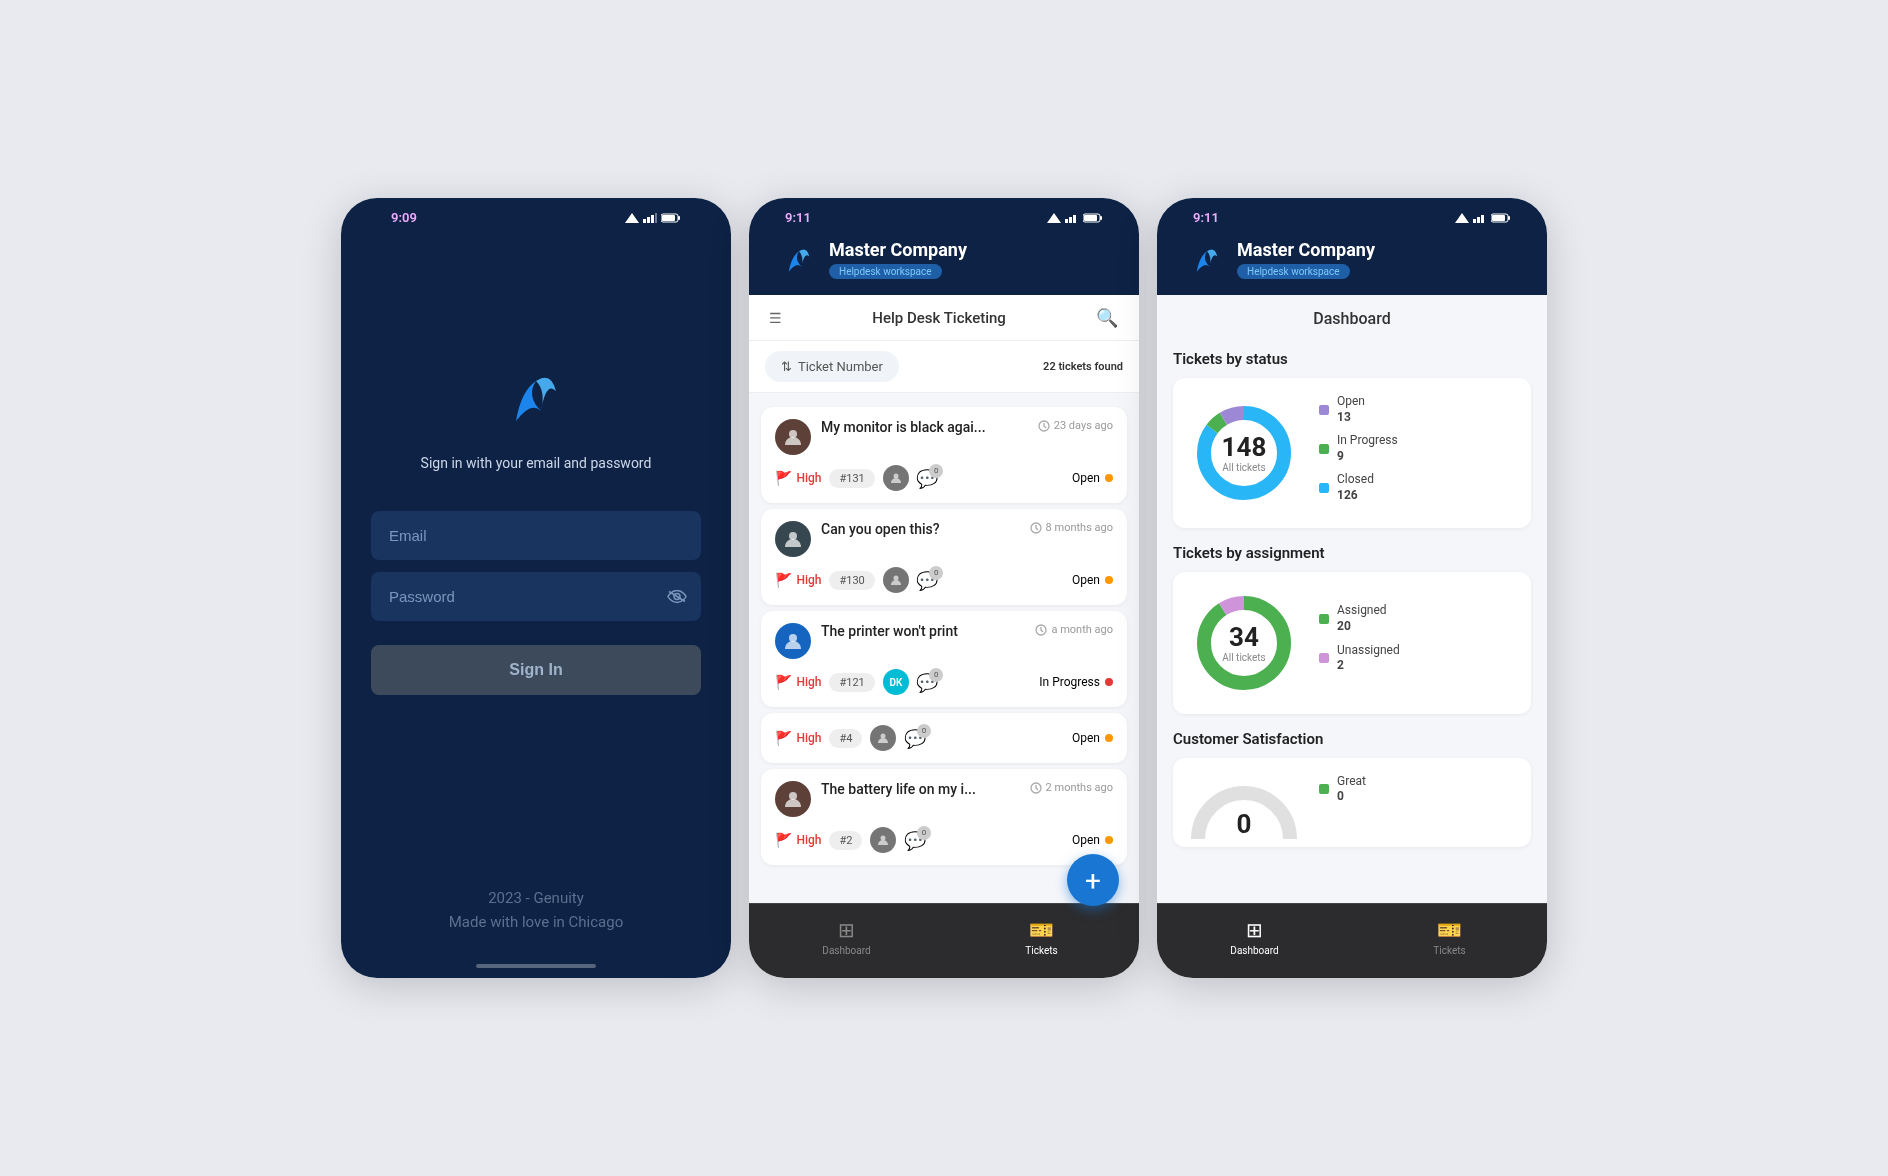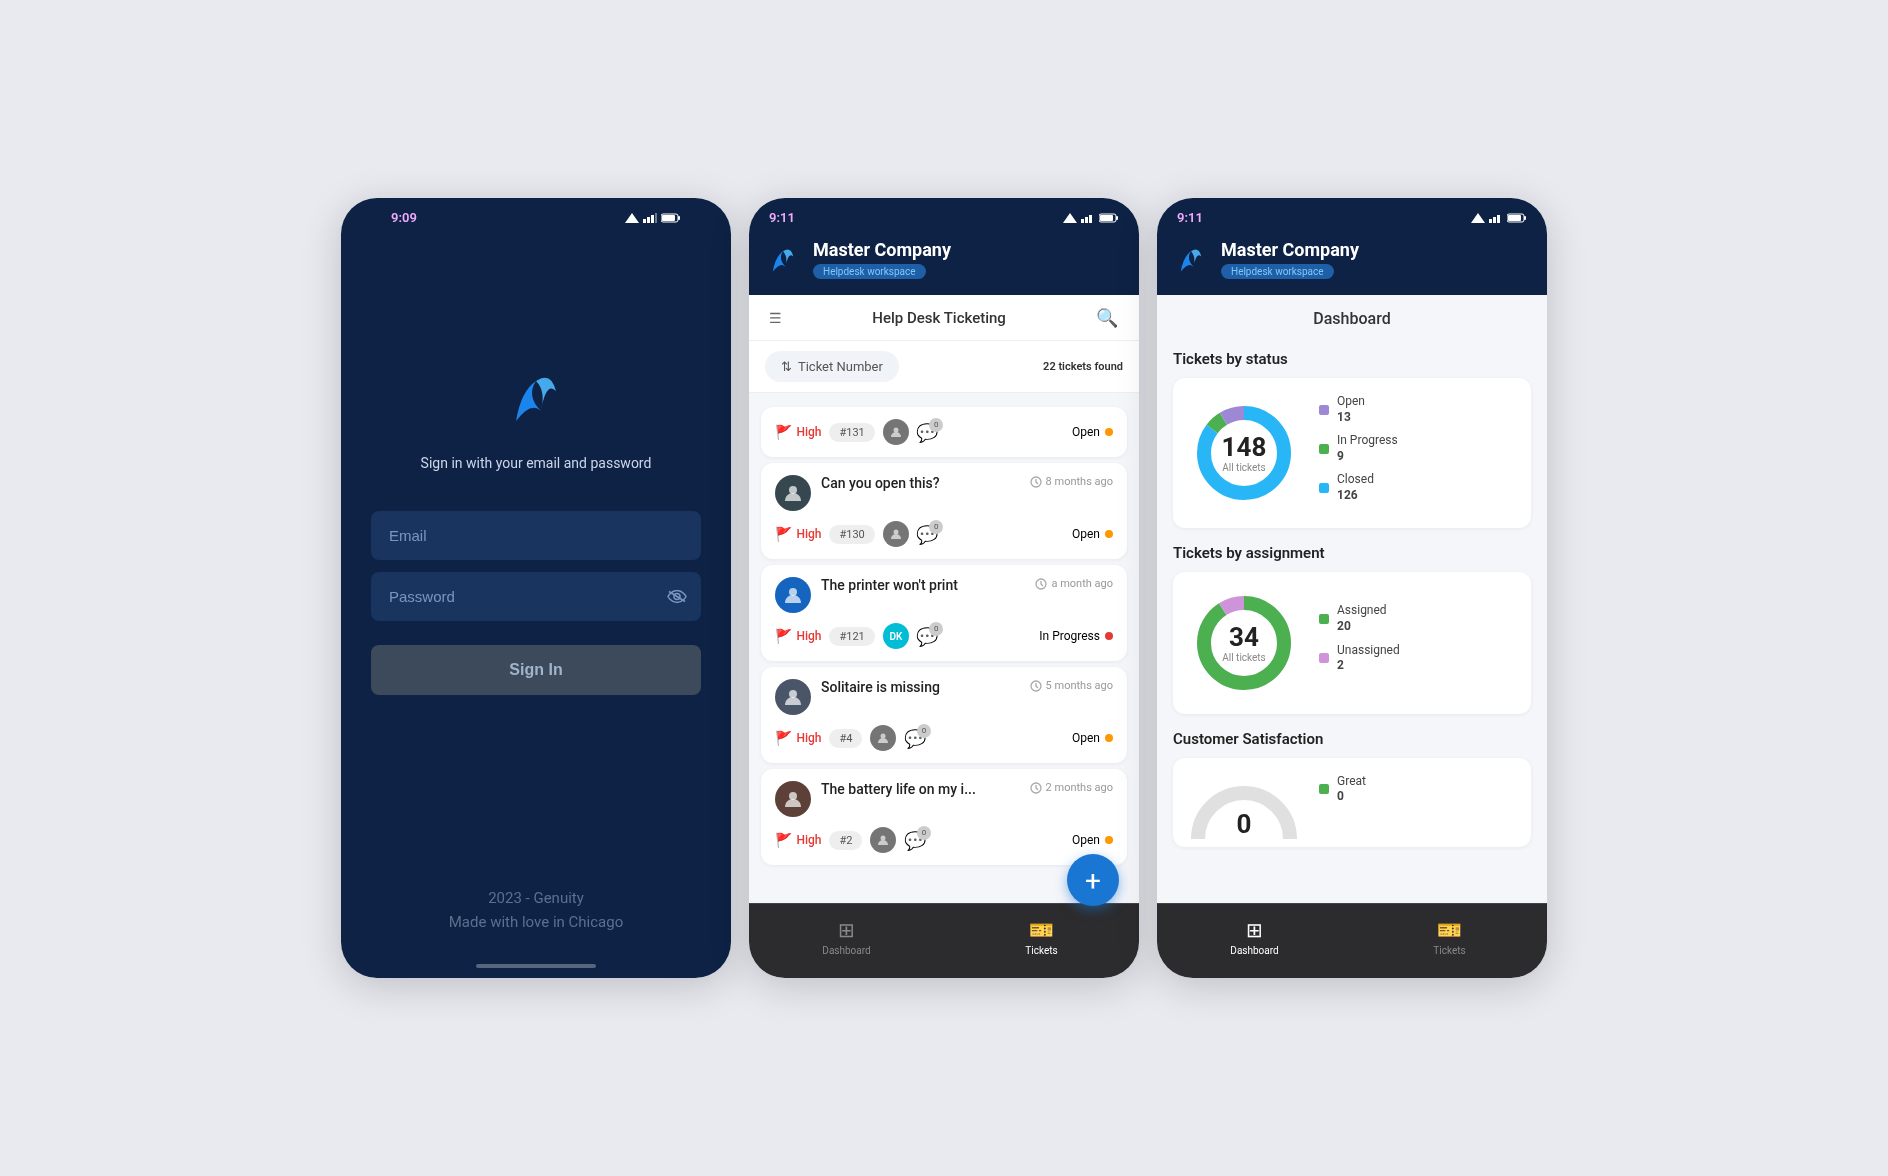--- a/index.html
+++ b/index.html
@@ -143,21 +143,21 @@
     
     .tickets-screen {
       flex: 1;
       display: flex;
       flex-direction: column;
       background: #f5f6fa;
     }
 
     .app-header {
       background: #0d2244;
-      padding: 0 0 12px;
+      padding: 0 16px 12px;
     }
 
     .app-header .status-bar {
       padding: 12px 20px 6px;
     }
 
     .header-content {
       display: flex;
       align-items: center;
       padding: 8px 16px 4px;
@@ -624,20 +624,38 @@
         <span>⇅</span>
         <span>Ticket Number</span>
       </div>
       <span class="tickets-count">
         <strong>22 tickets found</strong>
       </span>
     </div>
 
     <div class="tickets-list" id="tickets-list">
     <div class="ticket-card ticket-card-relative">
+    <div class="ticket-top">
+      <div class="ticket-avatar" style="background:#5d4037">
+        <svg width="20" height="20" viewBox="0 0 20 20" fill="rgba(255,255,255,0.7)">
+          <circle cx="10" cy="7" r="4"></circle>
+          <path d="M2 18c0-5 3.6-8 8-8s8 3 8 8"></path>
+        </svg>
+      </div>
+      <div class="ticket-title-row">
+        <span class="ticket-title">My monitor is black agai...</span>
+        <span class="ticket-time">
+          <svg width="12" height="12" viewBox="0 0 12 12" fill="none" stroke="#aaa" stroke-width="1.3">
+                  <circle cx="6" cy="6" r="5"></circle>
+                  <path d="M6 3v3l2 2"></path>
+                </svg>
+          23 days ago
+        </span>
+      </div>
+    </div>
     <div class="ticket-meta">
       <div class="priority-flag">
         <span class="flag-icon">🚩</span>
         <span>High</span>
       </div>
       <span class="ticket-badge">#131</span>
       <div class="avatar-sm av-gray">
               <svg width="12" height="12" viewBox="0 0 12 12" fill="#ccc">
                 <circle cx="6" cy="4" r="2.5"></circle>
                 <path d="M1 11c0-2.8 2.2-5 5-5s5 2.2 5 5"></path>
@@ -724,38 +742,20 @@
         <span class="chat-icon">💬</span>
         <span class="chat-count">0</span>
       </div>
       <div class="ticket-status">
         <span>In Progress</span>
         <span class="status-dot in-progress"></span>
       </div>
     </div>
   </div>
         <div class="ticket-card ticket-card-relative">
-    <div class="ticket-top">
-      <div class="ticket-avatar" style="background:#4a5568">
-        <svg width="20" height="20" viewBox="0 0 20 20" fill="rgba(255,255,255,0.7)">
-          <circle cx="10" cy="7" r="4"></circle>
-          <path d="M2 18c0-5 3.6-8 8-8s8 3 8 8"></path>
-        </svg>
-      </div>
-      <div class="ticket-title-row">
-        <span class="ticket-title">Solitaire is missing</span>
-        <span class="ticket-time">
-          <svg width="12" height="12" viewBox="0 0 12 12" fill="none" stroke="#aaa" stroke-width="1.3">
-                  <circle cx="6" cy="6" r="5"></circle>
-                  <path d="M6 3v3l2 2"></path>
-                </svg>
-          5 months ago
-        </span>
-      </div>
-    </div>
     <div class="ticket-meta">
       <div class="priority-flag">
         <span class="flag-icon">🚩</span>
         <span>High</span>
       </div>
       <span class="ticket-badge">#4</span>
       <div class="avatar-sm av-gray">
               <svg width="12" height="12" viewBox="0 0 12 12" fill="#ccc">
                 <circle cx="6" cy="4" r="2.5"></circle>
                 <path d="M1 11c0-2.8 2.2-5 5-5s5 2.2 5 5"></path>

